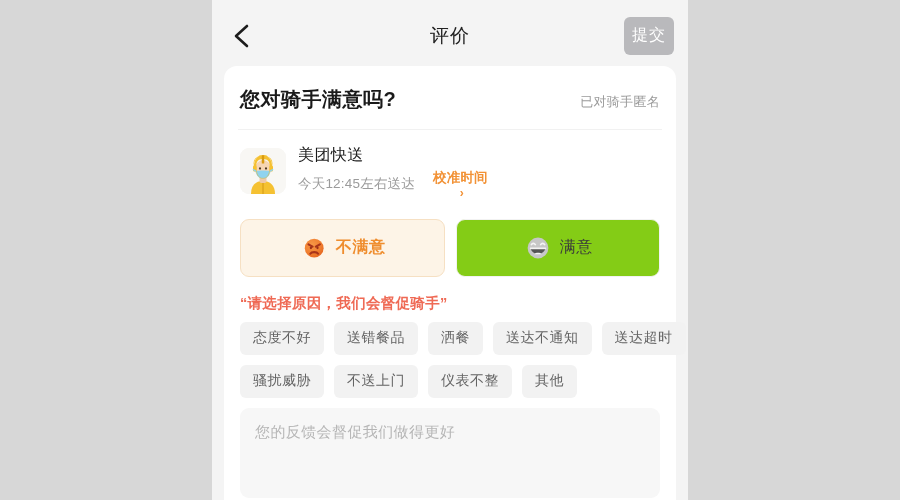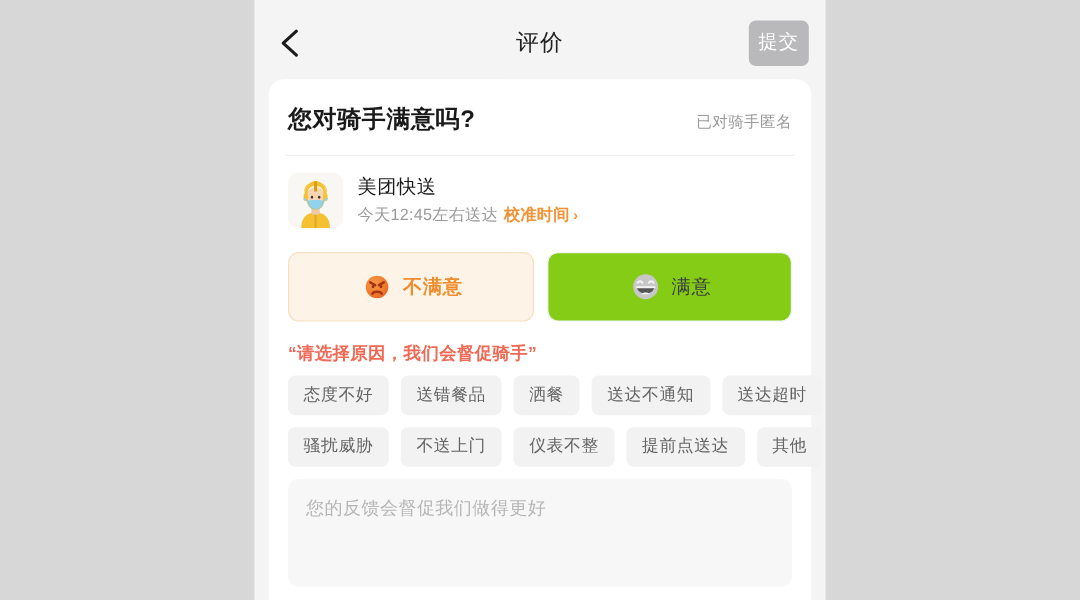--- a/index.html
+++ b/index.html
@@ -138,24 +138,25 @@
     color: #9b9b9b;
     letter-spacing: .2px;
     margin-top: 3px;
     display: flex;
     align-items: center;
   }
 
   .calib {
     color: #f29236;
     font-weight: bold;
-    margin-left: 5px;
+    margin-left: 18px;
     cursor: pointer;
     display: inline-flex;
     align-items: center;
+    flex-direction: column;
   }
   .calib .chev {
     margin-left: 3px;
     font-size: 12px;
     font-weight: bold;
     line-height: 1;
   }
 
   
   .ratings {
@@ -361,21 +362,20 @@
         <span class="tag">态度不好</span>
         <span class="tag">送错餐品</span>
         <span class="tag">洒餐</span>
         <span class="tag">送达不通知</span>
         <span class="tag">送达超时</span>
       </div>
       <div class="tag-row">
         <span class="tag">骚扰威胁</span>
         <span class="tag">不送上门</span>
         <span class="tag">仪表不整</span>
-        <span class="tag">提前点送达</span>
         <span class="tag">其他</span>
       </div>
     </div>
 
     <div class="feedback">
       <div class="feedback-placeholder">您的反馈会督促我们做得更好</div>
     </div>
 
   </div>
 </div>

